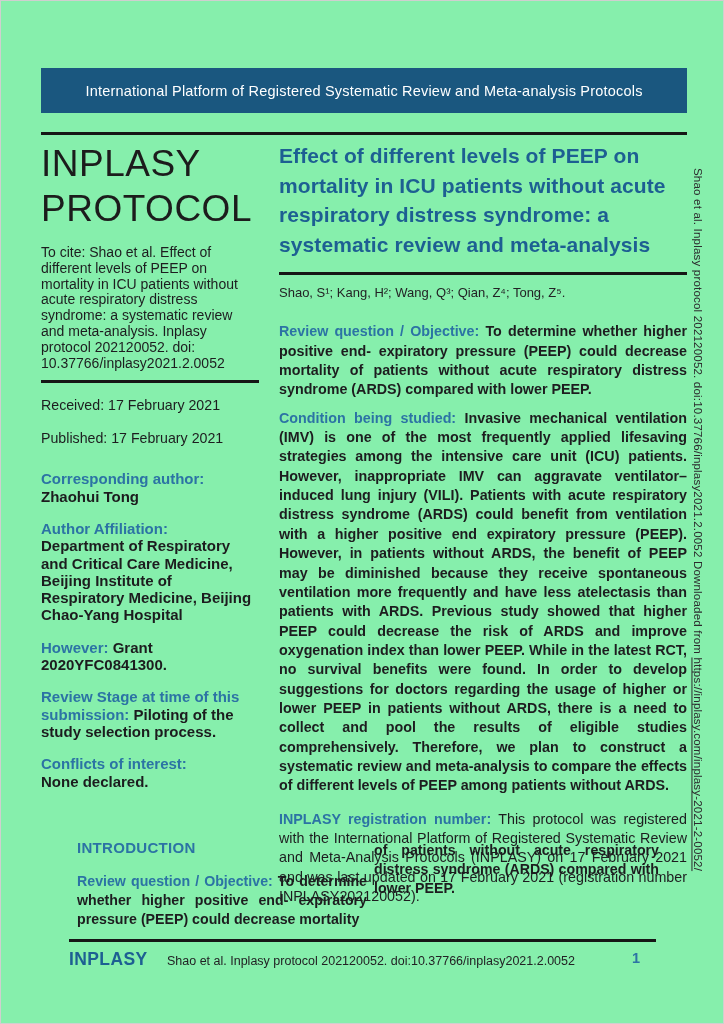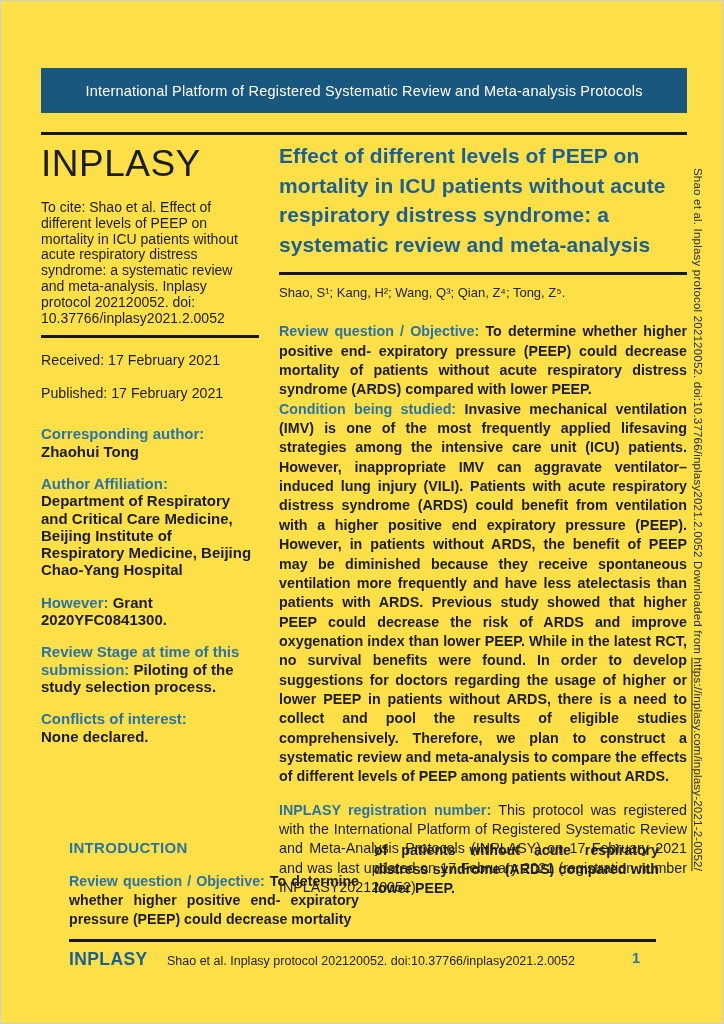--- a/index.html
+++ b/index.html
@@ -1,20 +1,20 @@
 <!DOCTYPE html>
 <html><head>
 <meta charset="utf-8">
 <style>
   html,body { margin:0; padding:0; background:#ffffff; }
   .page {
     position:relative;
     width:724px; height:1024px;
     box-sizing:border-box;
-    background:#fde047;
+    background:#86efac;
     border:1px solid #cfcfcf;
     font-family:"Liberation Sans","DejaVu Sans",sans-serif;
     color:#1d1d1f;
     overflow:hidden;
   }
   .banner {
     position:absolute; left:40px; top:67px; width:646px; height:45px;
     background:#1a577f; color:#ffffff;
     display:flex; align-items:center; justify-content:center;
     font-size:14.5px; letter-spacing:0.2px;
@@ -35,25 +35,25 @@
   .bold  { font-weight:bold; color:#1c1c1e; }
   .email { margin-top:16px; font-size:14.6px; }
 
   .doc-title {
     margin:0; font-size:21px; line-height:29.6px; font-weight:bold;
     color:#1d5f92; letter-spacing:0.1px;
   }
   .rule-title { margin-top:13px; width:408px; }
   .authors { margin:10px 0 0 0; font-size:13px; color:#232325; }
   .para { margin:0; font-size:14.3px; line-height:19.35px; text-align:justify; }
-  .para.bold-body { font-weight:bold; }
+  .para.bold-body { font-weight:bold;margin-top:9px; }
   .para.p1 { margin-top:22px; }
   .para.p3 { margin-top:14px; font-weight:normal; }
 
-  .intro-left  { position:absolute; left:68px;  top:838px; width:290px; }
+  .intro-left  { position:absolute; left:76px;  top:838px; width:290px; }
   .intro-right { position:absolute; left:373px; top:838px; width:285px; }
   .intro-head  { margin:0; font-size:15px; font-weight:bold; color:#2c73a4; letter-spacing:0.3px; }
   .intro-para  { margin:16px 0 0 0; font-size:14.2px; line-height:19.2px; font-weight:bold; text-align:justify; }
   .intro-right .intro-para { margin-top:2px; }
 
   .rule-footer { position:absolute; left:68px; top:938px; width:587px; }
   .footer-logo { position:absolute; left:68px; top:948px; font-size:17.5px; font-weight:bold; color:#1d5f92; letter-spacing:0.4px; }
   .footer-cite { position:absolute; left:166px; top:953px; font-size:12.5px; color:#222224; }
   .footer-page { position:absolute; left:631px; top:949px; font-size:14.5px; font-weight:bold; color:#2c73a4; }
 
@@ -71,20 +71,21 @@
 
   <div class="banner">
     <span>International Platform of Registered Systematic Review and Meta-analysis Protocols</span>
   </div>
 
   <div class="rule rule-top"></div>
 
   <aside class="left-col">
     <div class="brand">
       <div>INPLASY</div>
+      <div>PROTOCOL</div>
     </div>
     <p class="cite">To cite: Shao et al. Effect of different levels of PEEP on mortality in ICU patients without acute respiratory distress syndrome: a systematic review and meta-analysis. Inplasy protocol 202120052. doi: 10.37766/inplasy2021.2.0052</p>
     <div class="rule rule-left"></div>
     <p class="plain">Received: 17 February 2021</p>
     <p class="plain">Published: 17 February 2021</p>
 
     <p class="group first">
       <span class="blue">Corresponding author:</span><br>
       <span class="bold">Zhaohui Tong</span>
     </p>

